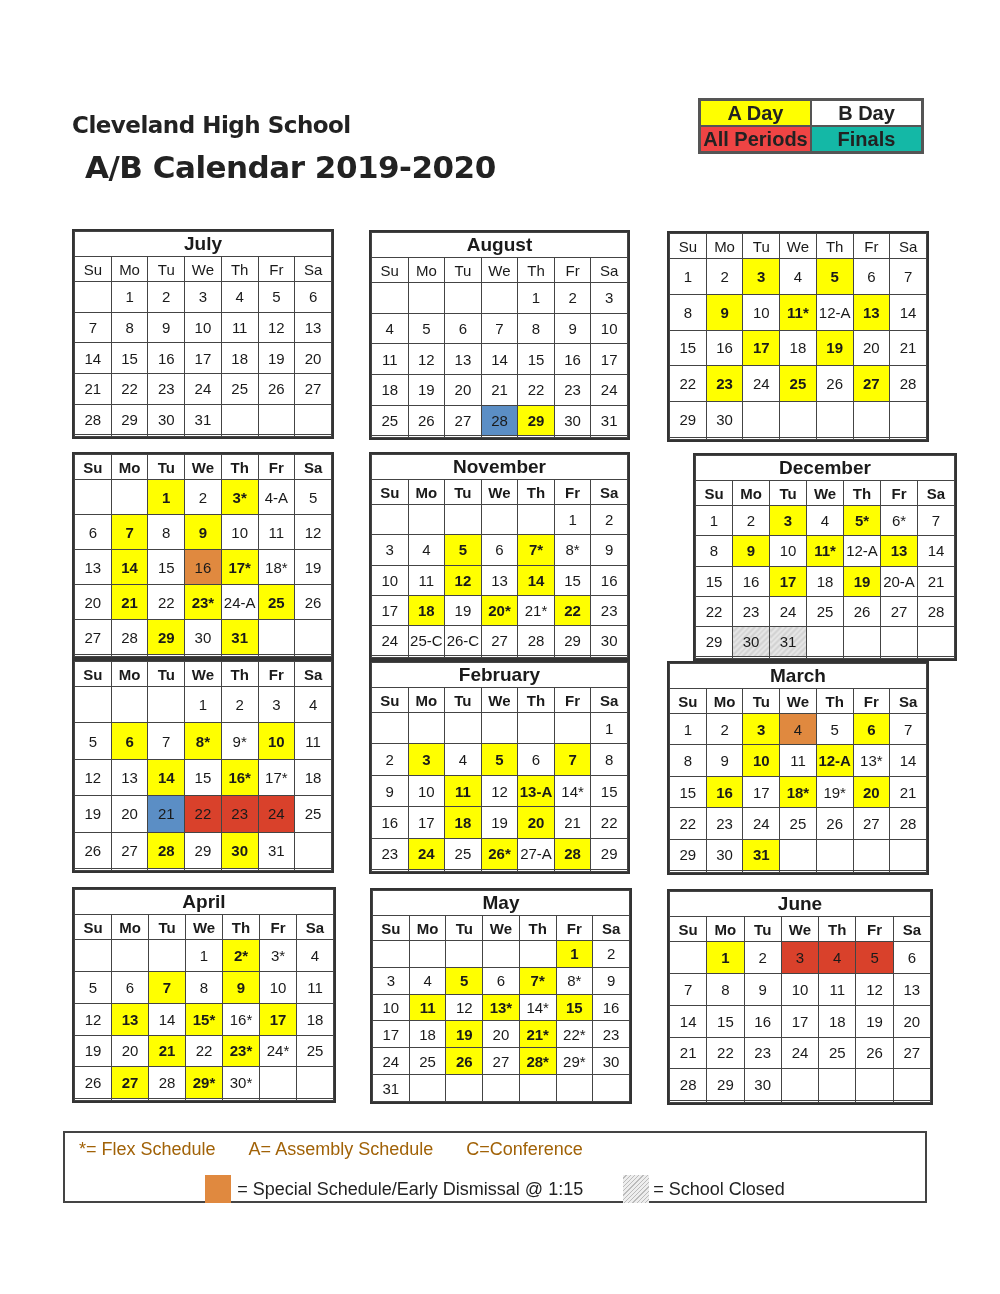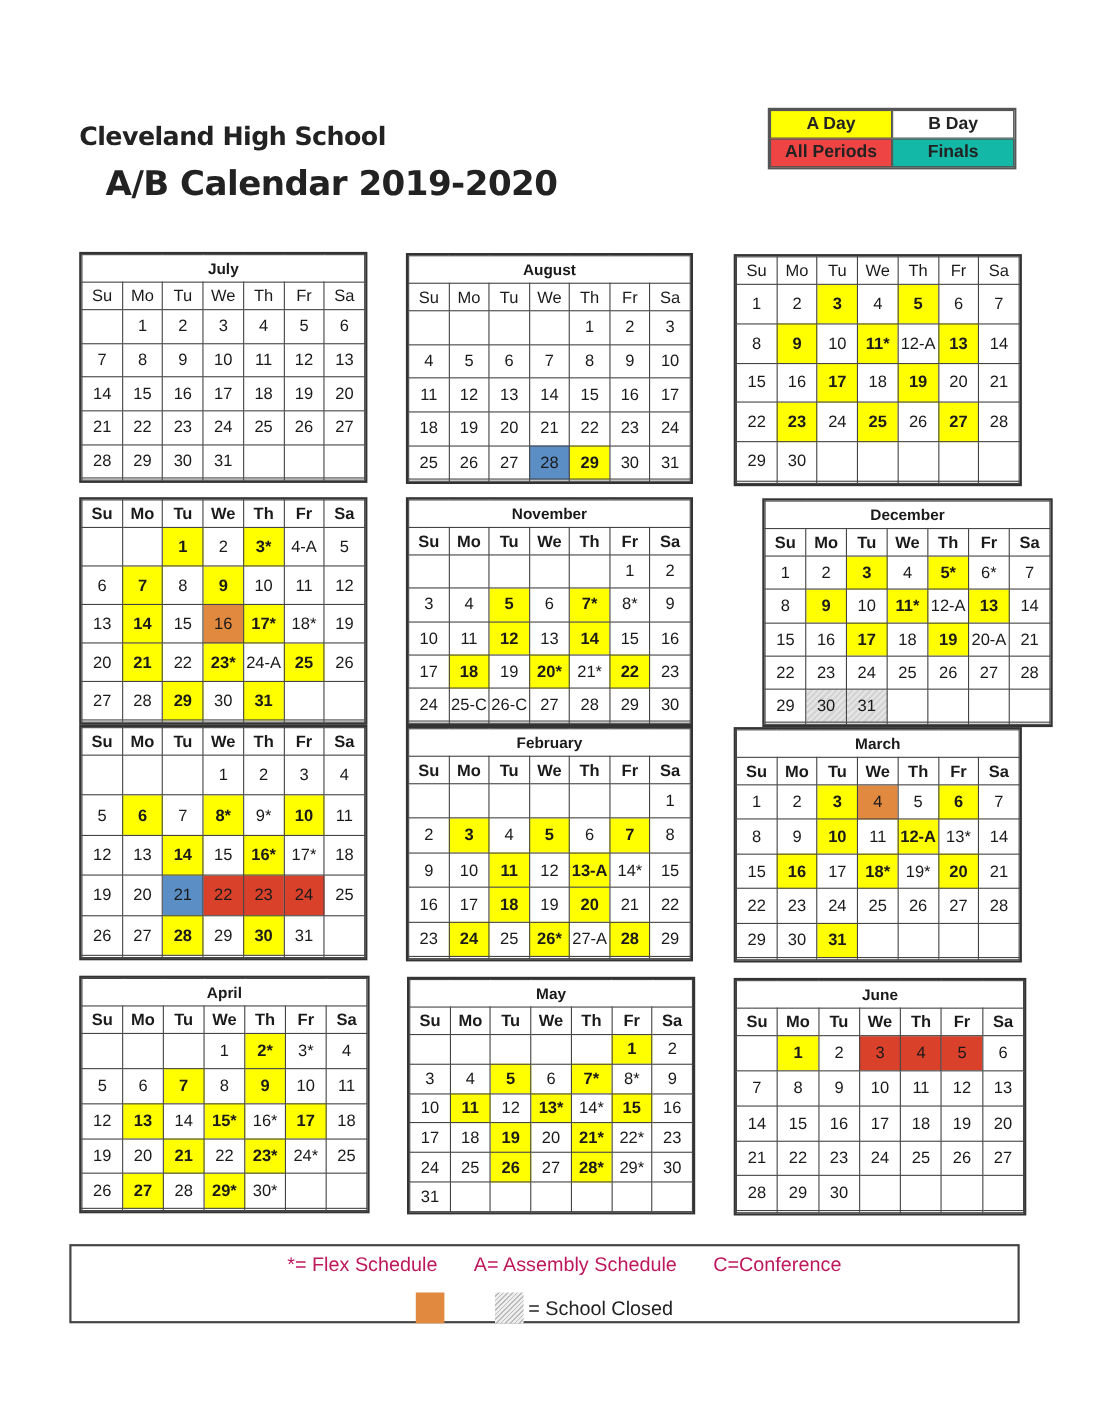--- a/index.html
+++ b/index.html
@@ -7,59 +7,59 @@
     width: 1000px; height: 1294px; position: relative; overflow: hidden;
     font-family: "Liberation Sans", "DejaVu Sans", sans-serif; color: #1a1a1a;
   }
   .title-block { position: absolute; left: 72px; top: 104px; }
   .title-line1 {
     font-family: "DejaVu Sans", sans-serif; font-weight: bold; font-size: 23px;
     letter-spacing: -0.5px; color: #222; line-height: 42px;
   }
   .title-line2 {
     font-family: "DejaVu Sans", sans-serif; font-weight: bold; font-size: 31px;
-    letter-spacing: -0.5px; color: #222; line-height: 42px; margin-left: 24px; text-align: center;
+    letter-spacing: -0.5px; color: #222; line-height: 42px; margin-left: 13px; text-align: center;
   }
   .key-box {
     position: absolute; left: 698px; top: 98px; width: 226px; height: 56px;
     border: 2px solid #555; display: grid; grid-template-columns: 1fr 1fr;
     grid-template-rows: 1fr 1fr; box-sizing: border-box;
   }
   .key-cell {
     display: flex; align-items: center; justify-content: center;
-    font-weight: bold; font-size: 16px; border: 1px solid #555; color: #222;
+    font-weight: bold; font-size: 20px; border: 1px solid #555; color: #222;
   }
   .cal {
     position: absolute; border: 2px solid #333; box-sizing: border-box;
     background: #fff;
   }
   .cal table { border-collapse: collapse; width: 100%; height: 100%; table-layout: fixed; }
   .cal td, .cal th {
     border: 1px solid #444; text-align: center; padding: 0; font-size: 15px;
     font-weight: normal; color: #1a1a1a; white-space: nowrap;
   }
   .cal .month-row th {
-    font-size: 14px; font-weight: bold; height: 24px;
+    font-size: 19px; font-weight: bold; height: 24px;
   }
   .cal .dow-row th { font-size: 15px; height: 24px; }
   .cal.bold-dow .dow-row th { font-weight: bold; }
   .cell-a { background: #ffff00; font-weight: bold !important; }
   .cell-all { background: #5b8ec5; }
   .cell-final { background: #d9412b; }
   .cell-special { background: #e0893f; }
   .cell-closed {
     background: repeating-linear-gradient(135deg, #e6e6e6 0 2px, #d2d2d2 2px 4px);
   }
   .legend-box {
     position: absolute; left: 63px; top: 1131px; width: 864px; height: 72px;
     border: 2px solid #444; box-sizing: border-box;
   }
   .legend-row1 {
-    position: absolute; top: 6px; left: 0; right: 0; text-align: center;
-    font-size: 18px; color: #be185d; padding-left: 36px;
+    position: absolute; top: 6px; left: 0; right: 0; 
+    font-size: 18px; color: #a16207;
   }
   .legend-row1 span { margin: 0 14px; }
   .legend-row2 {
     position: absolute; top: 42px; left: 0; right: 0; display: flex;
     justify-content: center; align-items: center; font-size: 18px; color: #222;
   }
   .swatch-special {
     display: inline-block; width: 26px; height: 28px; background: #e0893f; margin-right: 6px;
   }
   .swatch-closed {
@@ -963,16 +963,17 @@
   </div>
 
 <div class="legend-box">
   <div class="legend-row1">
     <span>*= Flex Schedule</span>
     <span>A= Assembly Schedule</span>
     <span>C=Conference</span>
   </div>
   <div class="legend-row2">
     <span class="swatch-special"></span>
+    <span>= Special Schedule/Early Dismissal @ 1:15</span>
     <span class="swatch-closed"></span>
     <span>= School Closed</span>
   </div>
 </div>
 
 </body></html>

